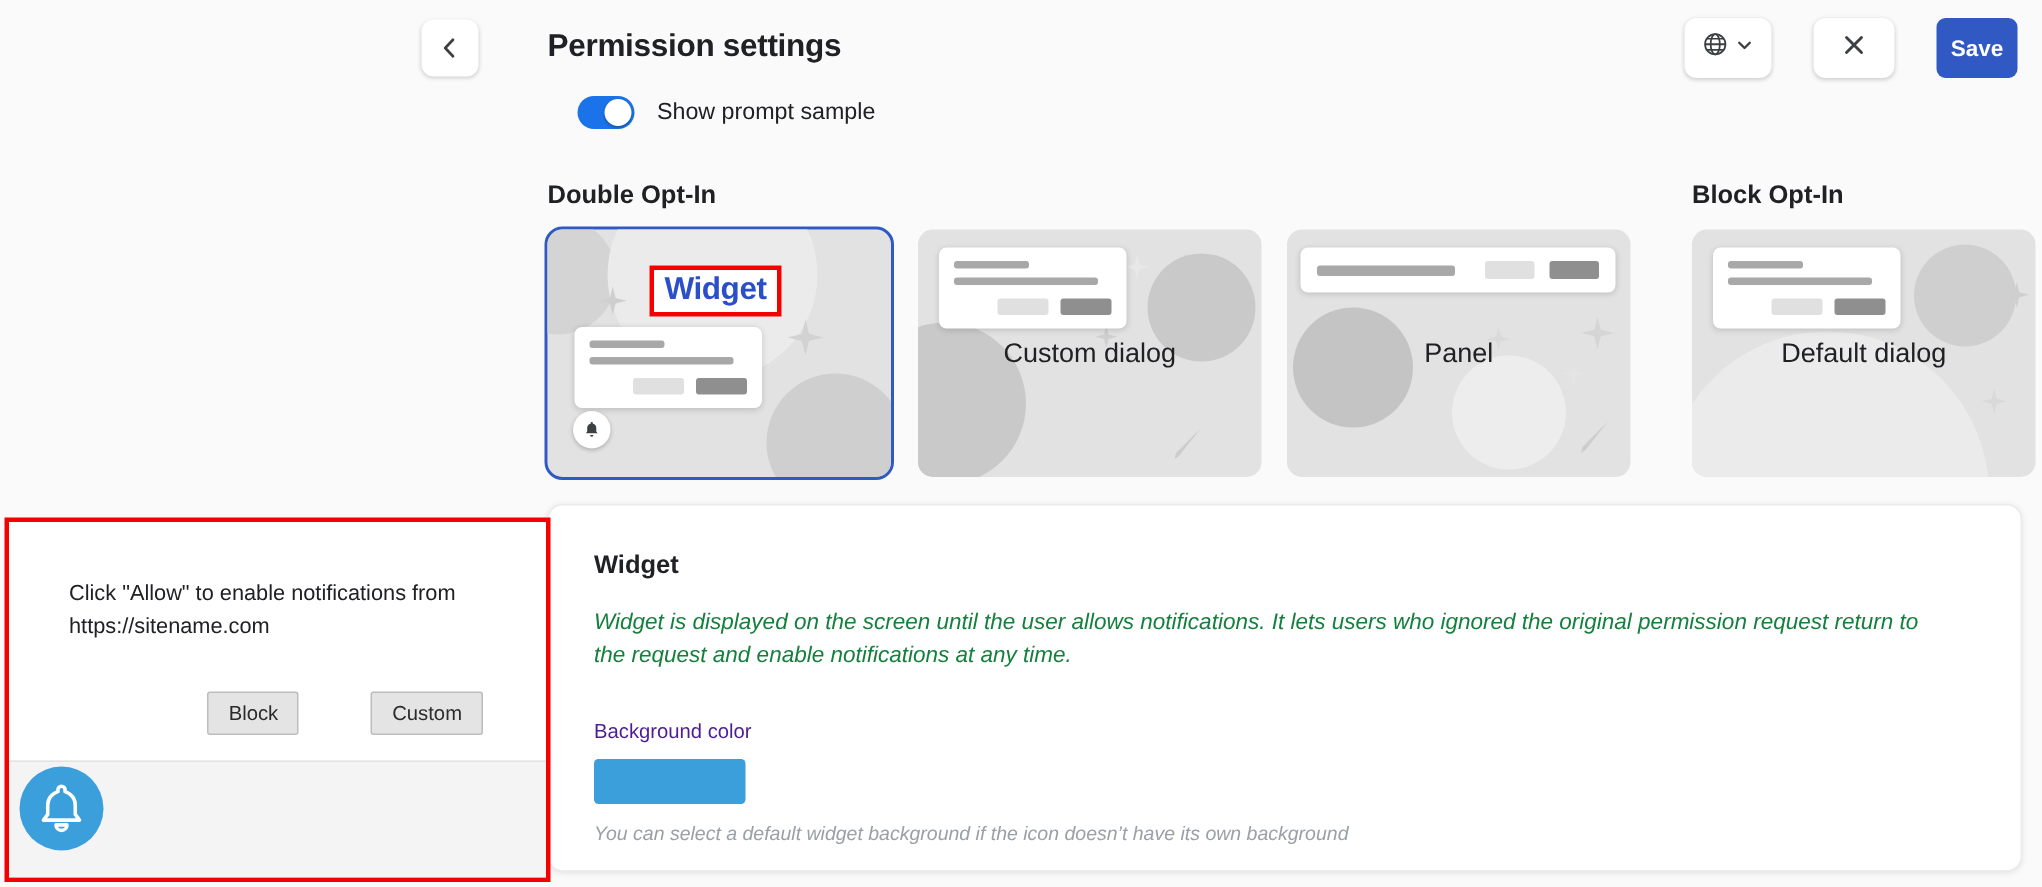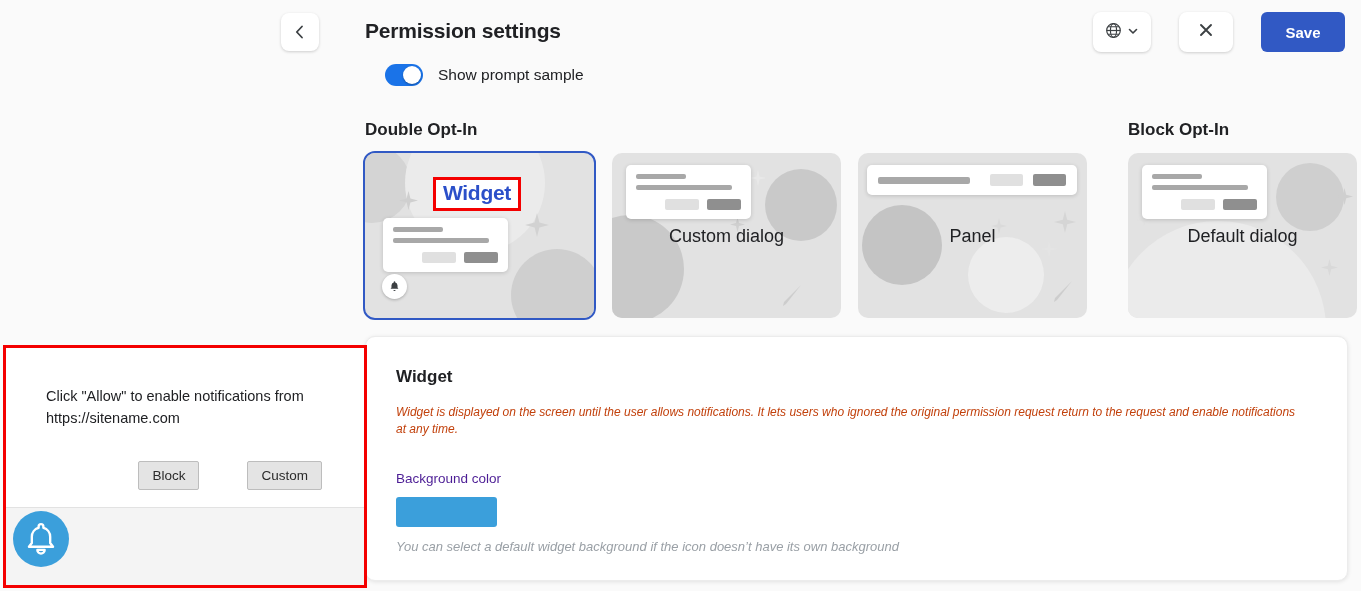--- a/index.html
+++ b/index.html
@@ -55,21 +55,21 @@
     display: flex; align-items: center; justify-content: center; gap: 5px;
     cursor: pointer;
   }
   .close-btn {
     width: 54px; height: 40px; background: #fff; border-radius: 8px;
     box-shadow: 0 1px 3px rgba(0,0,0,.18);
     display: flex; align-items: center; justify-content: center;
     cursor: pointer;
   }
   .save-btn {
-    width: 84px; height: 40px; background: #3159c4; border-radius: 6px;
+    width: 54px; height: 40px; background: #3159c4; border-radius: 6px;
     color: #fff; font-size: 15px; font-weight: bold;
     display: flex; align-items: center; justify-content: center;
     cursor: pointer; border: none;
     font-family: "Liberation Sans", sans-serif;
   }
 
   
   .sec-double {
     position: absolute; left: 365px; top: 120px;
     font-size: 17px; font-weight: bold; color: #202124;
@@ -145,21 +145,21 @@
     position: absolute; left: 365px; top: 336px;
     width: 983px; height: 245px;
     background: #fff; border-radius: 10px;
     border: 1px solid #ececec;
     box-shadow: 0 1px 4px rgba(0,0,0,.10);
     padding: 30px;
   }
   .detail h2 { font-size: 17px; font-weight: bold; color: #202124; }
   .detail .desc {
     margin-top: 17px;
-    font-size: 12px; font-style: italic; color: #c2410c;
+    font-size: 15px; font-style: italic; color: #15803d;
     line-height: 1.45; max-width: 900px;
   }
   .field-label {
     margin-top: 32px; font-size: 13.5px; color: #4c1d95;
   }
   .swatch {
     margin-top: 11px; width: 101px; height: 30px;
     background: #3b9fdb; border-radius: 3px; cursor: pointer;
   }
   .hint {

